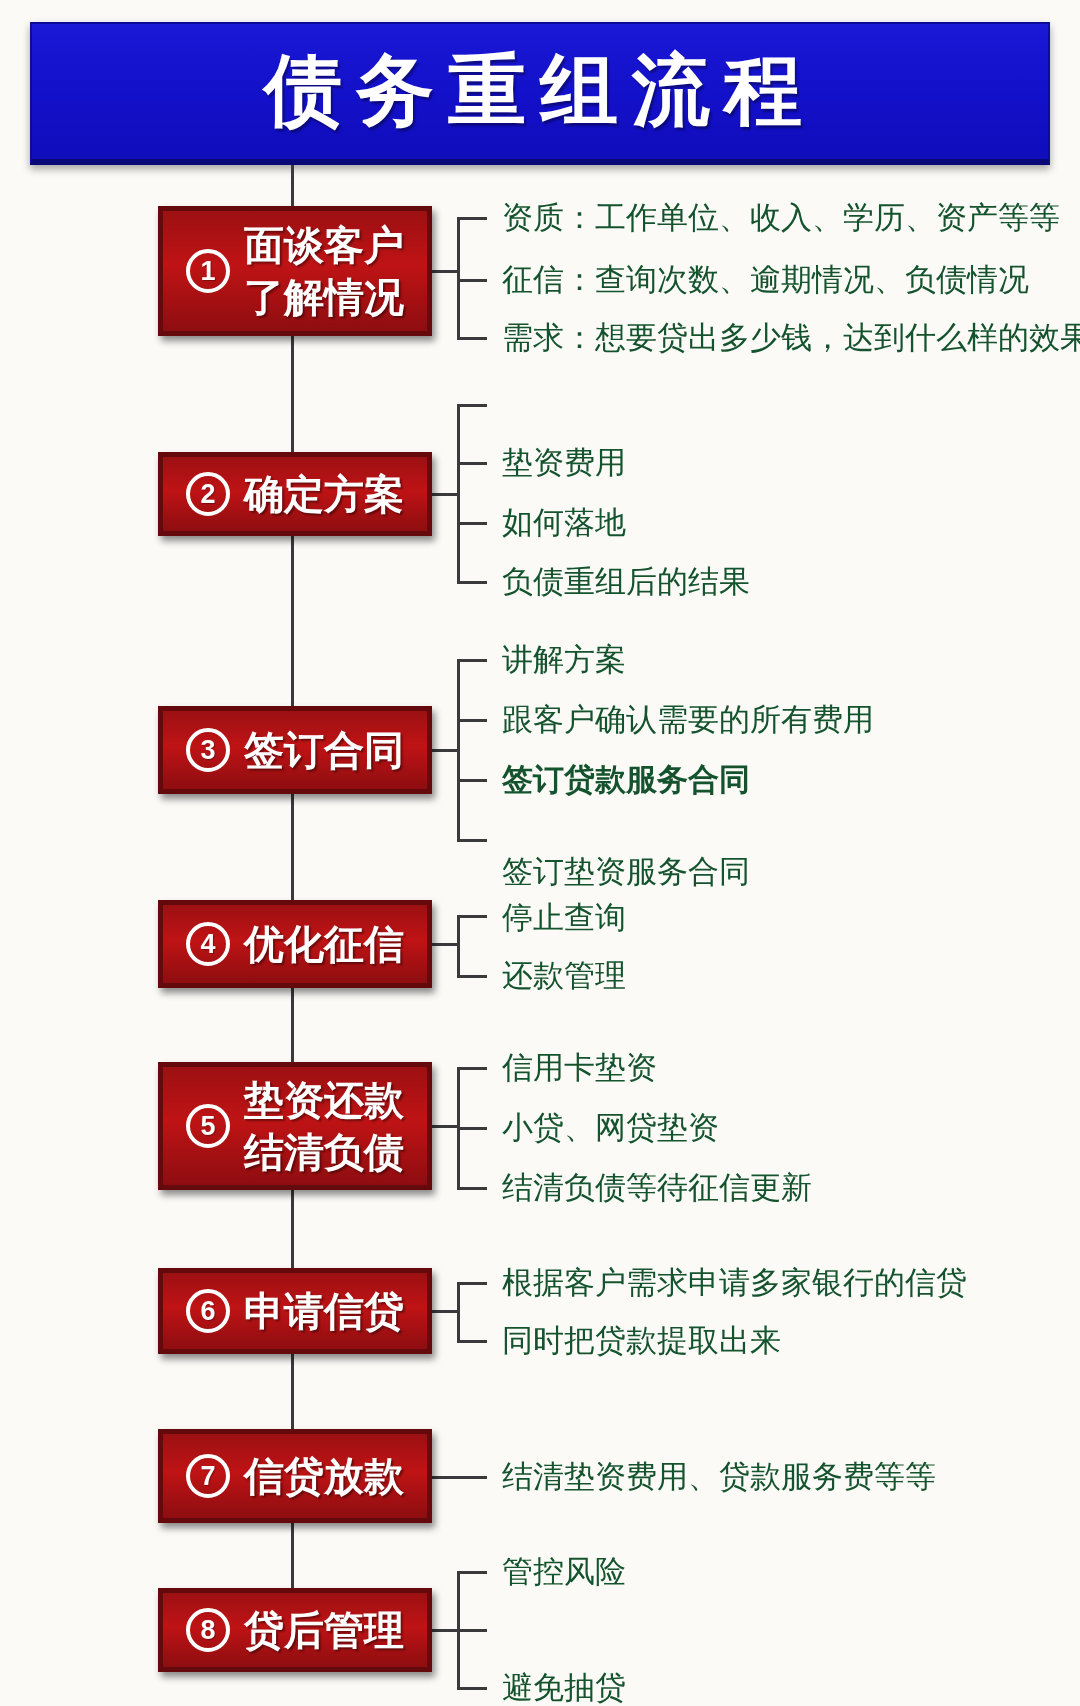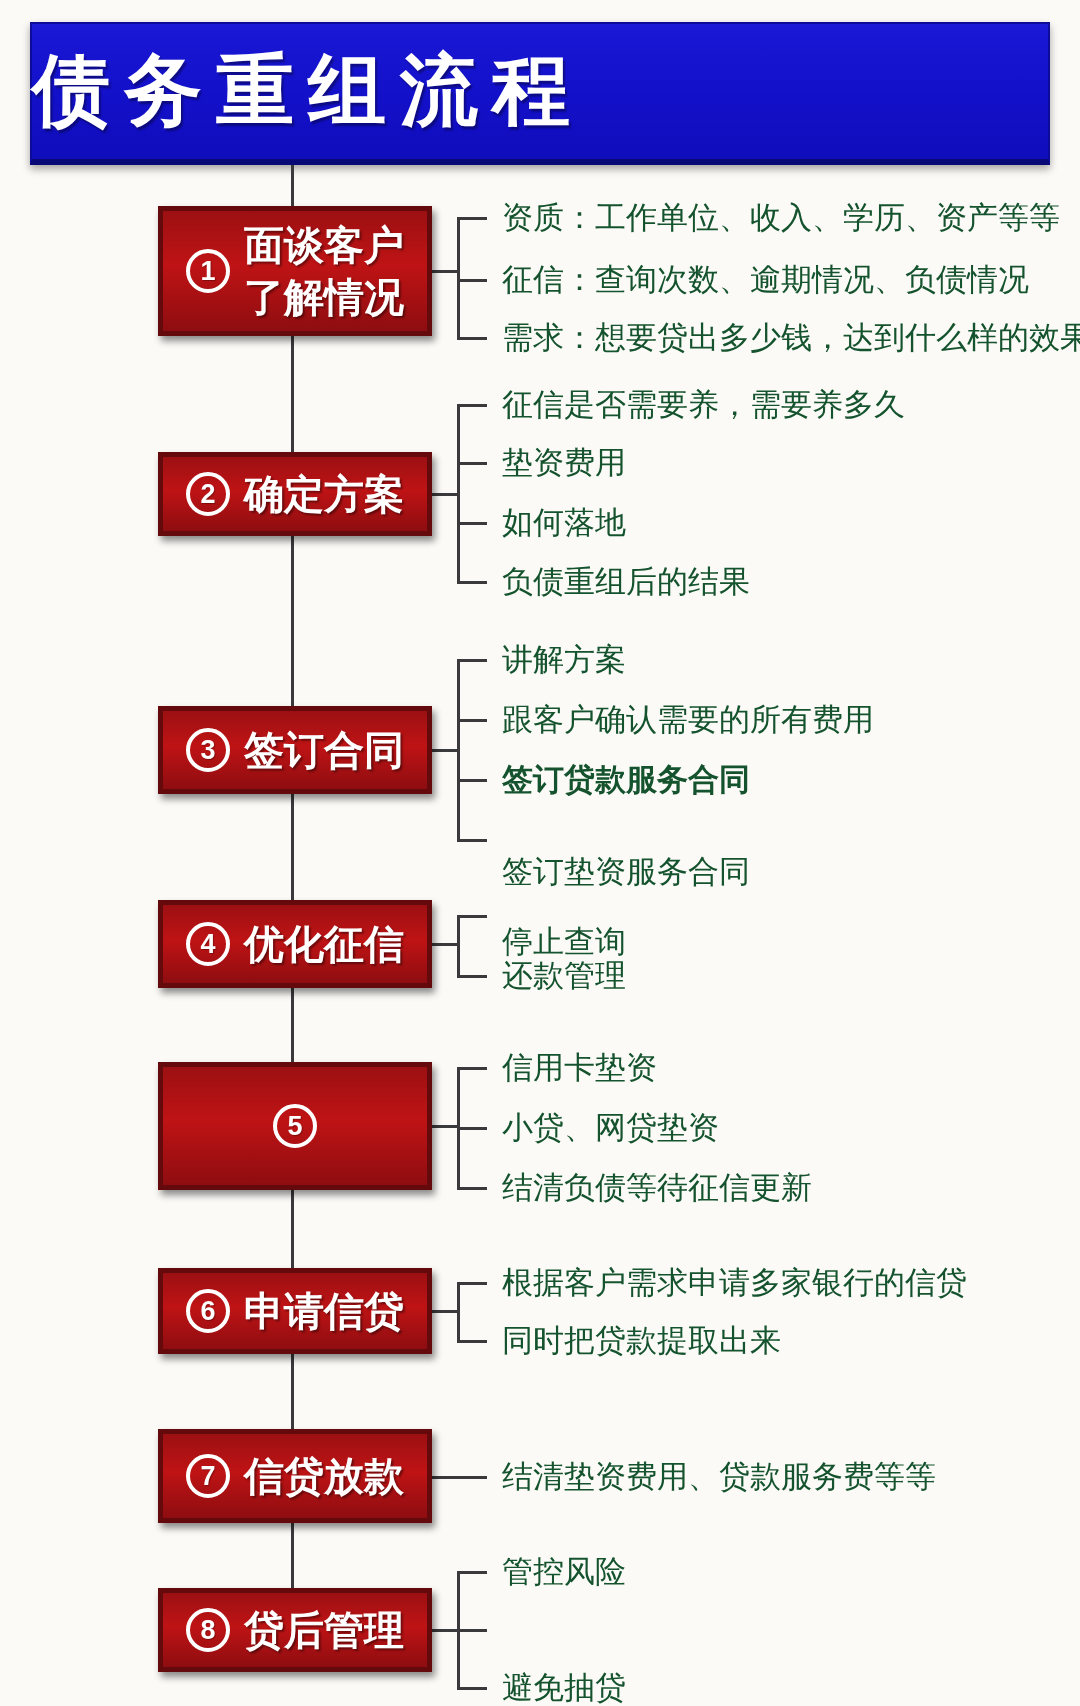--- a/index.html
+++ b/index.html
@@ -11,21 +11,21 @@
     overflow:hidden;
     font-family:"Liberation Sans","DejaVu Sans",sans-serif;
   }
   
   .header{
     position:absolute;left:30px;top:22px;width:1020px;height:143px;
     background:linear-gradient(180deg,#1b18d6 0%,#1310c9 55%,#100dbb 100%);
     border:2px solid #0c0b9a;
     border-bottom:6px solid #090877;
     box-sizing:border-box;
-    display:flex;align-items:center;justify-content:flex-start;
+    display:flex;align-items:center;justify-content:center;
     box-shadow:0 4px 8px rgba(0,0,0,.35);
   }
   .header .title{
     color:#ffffff;font-size:78px;font-weight:900;letter-spacing:14px;
     text-shadow:2px 3px 2px rgba(0,0,0,.35);
     white-space:nowrap;
   }
   
   .line{position:absolute;background:#3a3a3c;z-index:1;}
   
@@ -88,21 +88,20 @@
       <div class="box-label">
         <div>确定方案</div>
       </div>
     </div>
     <div class="line" style="left: 432px; top: 493px; width: 28px; height: 3px;"></div>
     <div class="line" style="left: 457px; top: 404px; width: 3px; height: 180px;"></div>
     <div class="line" style="left: 457px; top: 404px; width: 30px; height: 3px;"></div>
     <div class="line" style="left: 457px; top: 462px; width: 30px; height: 3px;"></div>
     <div class="line" style="left: 457px; top: 522px; width: 30px; height: 3px;"></div>
     <div class="line" style="left: 457px; top: 581px; width: 30px; height: 3px;"></div>
-    <div class="branch-text" style="top: 383px;">征信是否需要养，需要养多久</div>
     <div class="branch-text" style="top: 441px;">垫资费用</div>
     <div class="branch-text" style="top: 501px;">如何落地</div>
     <div class="branch-text" style="top: 560px;">负债重组后的结果</div>
     <div class="stepbox" style="top: 706px; height: 88px;">
       <span class="num-circle">3</span>
       <div class="box-label">
         <div>签订合同</div>
       </div>
     </div>
     <div class="line" style="left: 432px; top: 749px; width: 28px; height: 3px;"></div>
@@ -118,24 +117,28 @@
     <div class="stepbox" style="top: 900px; height: 88px;">
       <span class="num-circle">4</span>
       <div class="box-label">
         <div>优化征信</div>
       </div>
     </div>
     <div class="line" style="left: 432px; top: 943px; width: 28px; height: 3px;"></div>
     <div class="line" style="left: 457px; top: 915px; width: 3px; height: 63px;"></div>
     <div class="line" style="left: 457px; top: 915px; width: 30px; height: 3px;"></div>
     <div class="line" style="left: 457px; top: 975px; width: 30px; height: 3px;"></div>
-    <div class="branch-text" style="top: 920px;">停止查询</div>
+    <div class="branch-text" style="top: 896px;">停止查询</div>
     <div class="branch-text" style="top: 954px;">还款管理</div>
     <div class="stepbox" style="top: 1062px; height: 128px;">
       <span class="num-circle">5</span>
+      <div class="box-label">
+        <div>垫资还款</div>
+        <div>结清负债</div>
+      </div>
     </div>
     <div class="line" style="left: 432px; top: 1125px; width: 28px; height: 3px;"></div>
     <div class="line" style="left: 457px; top: 1067px; width: 3px; height: 123px;"></div>
     <div class="line" style="left: 457px; top: 1067px; width: 30px; height: 3px;"></div>
     <div class="line" style="left: 457px; top: 1127px; width: 30px; height: 3px;"></div>
     <div class="line" style="left: 457px; top: 1187px; width: 30px; height: 3px;"></div>
     <div class="branch-text" style="top: 1046px;">信用卡垫资</div>
     <div class="branch-text" style="top: 1106px; text-align: right;">小贷、网贷垫资</div>
     <div class="branch-text" style="top: 1166px;">结清负债等待征信更新</div>
     <div class="stepbox" style="top: 1268px; height: 86px;">

